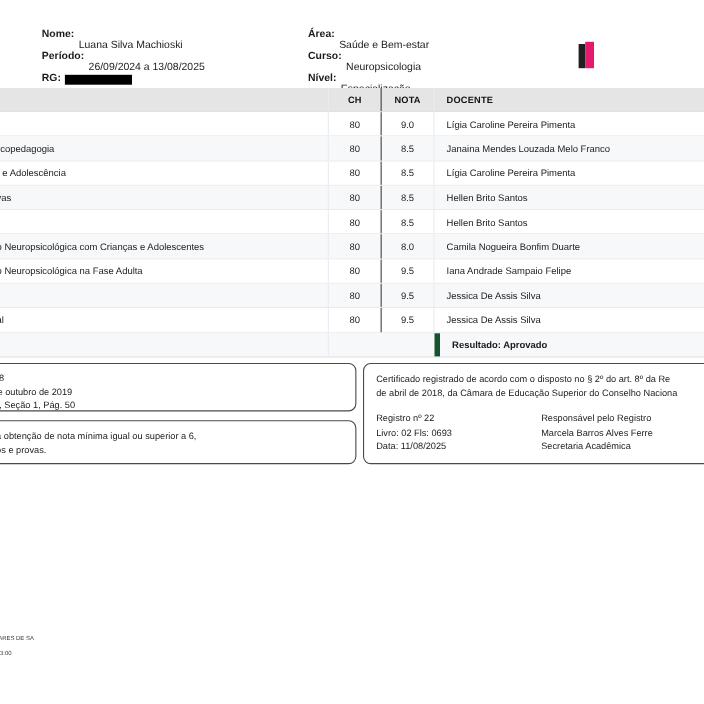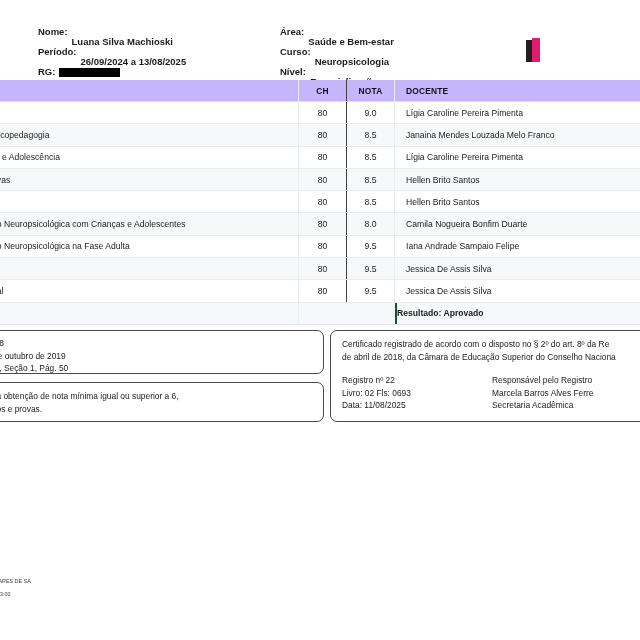--- a/index.html
+++ b/index.html
@@ -10,47 +10,47 @@
   }
   .page{position:relative;width:540px;height:640px;}
 
   
   .idblock{position:absolute;left:0;top:22px;width:640px;height:56px;}
   .idcol{position:absolute;font-size:9.5px;line-height:20px;white-space:nowrap;}
   .idcol.left{left:38px;top:0;}
   .idcol.right{left:280px;top:0;}
   .idrow{height:20px;display:flex;align-items:center;}
   .idlabel{font-weight:bold;margin-right:4px;}
-  .idvalue{font-weight:bold;margin-top:20px;}
+  .idvalue{font-weight:normal;margin-top:20px;}
   .redact{display:inline-block;width:61px;height:9px;background:#000;vertical-align:middle;}
 
   
   .logo{position:absolute;right:0;top:38px;width:14px;height:26px;}
   .logo .bar-dark{position:absolute;left:0;top:2px;width:6px;height:22px;background:#231f20;}
   .logo .bar-pink{position:absolute;left:6px;top:0;width:8px;height:24px;background:#e5196e;}
 
   
   .tbl{position:absolute;left:0;top:80px;width:640px;}
   .trow{display:flex;align-items:center;height:21.3px;font-size:8.6px;
         border-bottom:1px solid #e9ecef;background:#ffffff;}
   .trow.alt{background:#f7f8fa;}
-  .trow.head{height:21px;background:#c4b5fd;font-weight:bold;font-size:8.4px;
+  .trow.head{height:21px;background:#e5e5e5;font-weight:bold;font-size:8.4px;
              letter-spacing:.2px;border-bottom:1px solid #dfe2e6;color:#111;}
   .trow.total{font-weight:bold;background:#f7f8fa;border-bottom:1px solid #dfe2e6;}
   .c-disc{width:358px;padding-left:0;margin-left:-60px;padding-right:6px;
           overflow:hidden;white-space:nowrap;box-sizing:border-box;}
   .c-ch{width:48px;text-align:center;border-left:1px solid #e9ecef;
         align-self:stretch;display:flex;align-items:center;justify-content:center;box-sizing:border-box;}
   .c-nota{width:48px;text-align:center;border-left:1px solid #404040;
         align-self:stretch;display:flex;align-items:center;justify-content:center;box-sizing:border-box;}
   .c-doc{flex:1;border-left:1px solid #e9ecef;align-self:stretch;display:flex;
          align-items:center;padding-left:11px;white-space:nowrap;overflow:hidden;box-sizing:border-box;}
   .trow.head .c-disc{margin-left:-60px;}
-  .c-result{flex:1;border-left:2px solid #14532d;align-self:stretch;display:flex;
-            align-items:center;white-space:nowrap;box-sizing:border-box;}
+  .c-result{flex:1;border-left:5px solid #14532d;align-self:stretch;display:flex;
+            align-items:center;padding-left:11px;white-space:nowrap;box-sizing:border-box;}
   .c-span{width:96px;border-left:1px solid #e9ecef;align-self:stretch;}
 
   
   .box{position:absolute;border:1px solid #4a4a4a;border-radius:7px;
        box-sizing:border-box;background:#fff;font-size:8.4px;line-height:12.6px;}
   .box.left-a{left:-96px;top:330px;width:420px;height:44px;padding:6px 10px 0 10px;}
   .box.left-b{left:-96px;top:382px;width:420px;height:40px;padding:7px 10px 0 10px;text-align:justify;}
   .box.right-a{left:330px;top:330px;width:330px;height:92px;padding:7px 11px 0 11px;}
   .box p{margin:0;white-space:nowrap;}
   .box.left-b p{white-space:normal;}

